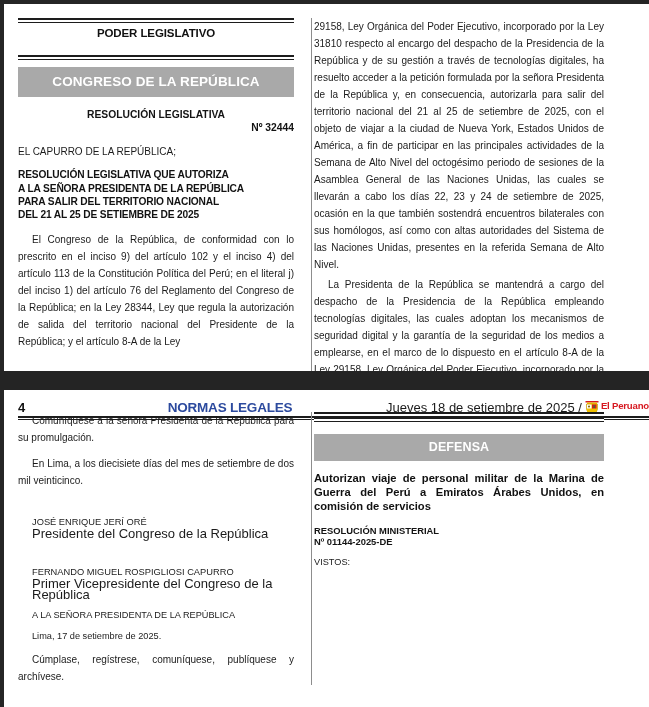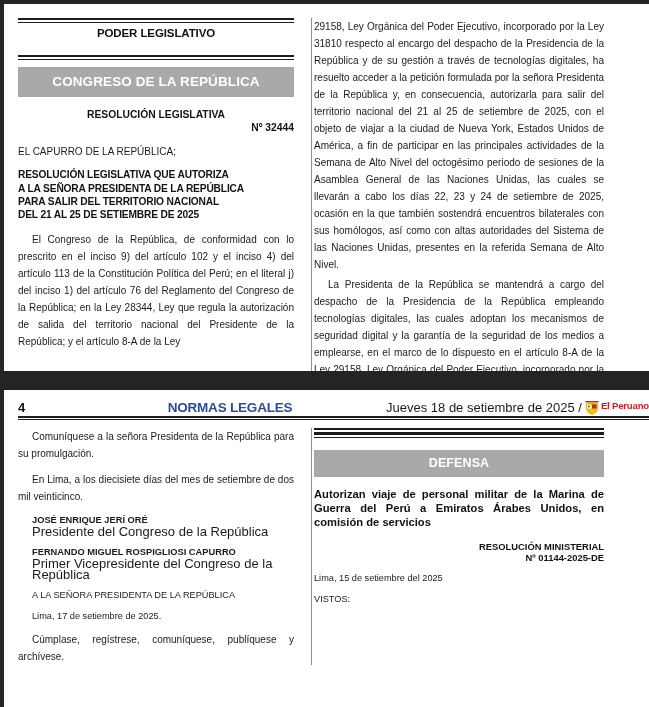--- a/index.html
+++ b/index.html
@@ -118,35 +118,34 @@
   .bold-lead {
     font-weight: bold;
     font-size: 11.2px;
     line-height: 14px;
     color: #111111;
     text-align: justify;
     margin-top: 10px;
   }
 
   .rm-head {
-    text-align: right;
+    text-align: left;
     font-weight: bold;
     font-size: 9.4px;
     line-height: 11px;
     color: #131313;
     margin-top: 12px;
   }
   .rm-head span { display: block; }
 
   .sig-name {
     font-size: 9.3px;
     line-height: 11px;
     color: #1b1b1b;
-    margin-top: 10px;
-    font-weight: bold;
+    margin-top: 28px;
   }
   .sig-role {
     font-size: 13px;
     line-height: 11px;
     color: #1b1b1b;
   }
   .plain-line {
     font-size: 9.2px;
     line-height: 11px;
     color: #1b1b1b;
@@ -283,21 +282,21 @@
             <circle cx="8" cy="13" r="2.2" fill="#8a6b1f"></circle>
             <rect x="17" y="11" width="3" height="5" fill="#2e7d32"></rect>
           </svg>
           <span class="peruano-name">El Peruano</span>
         </div>
       </div>
     </div>
     <div class="runhead-rule"></div>
     <div class="runhead-rule2"></div>
 
-    <div class="cols" style="left:14px; top:38px; width:600px;">
+    <div class="cols" style="left:14px; top:22px; width:600px;">
 
       <div class="col col-left">
         <p class="body indent nogap">Comuníquese a la señora Presidenta de la República para su promulgación.</p>
         <p class="body indent">En Lima, a los diecisiete días del mes de setiembre de dos mil veinticinco.</p>
 
         <div class="sig-name" style="padding-left:14px;">JOSÉ ENRIQUE JERÍ ORÉ</div>
         <div class="sig-role" style="padding-left:14px;">Presidente del Congreso de la República</div>
 
         <div class="sig-name" style="padding-left:14px;">FERNANDO MIGUEL ROSPIGLIOSI CAPURRO</div>
         <div class="sig-role" style="padding-left:14px;">Primer Vicepresidente del Congreso de la República</div>
@@ -328,20 +327,19 @@
 
         <div class="gray-banner small">DEFENSA</div>
 
         <div class="bold-lead">Autorizan viaje de personal militar de la Marina de Guerra del Perú a Emiratos Árabes Unidos, en comisión de servicios</div>
 
         <div class="rm-head">
           <span>RESOLUCIÓN MINISTERIAL</span>
           <span>Nº 01144-2025-DE</span>
         </div>
 
-        <div class="plain-line">Lima, 15 de setiembre del 2025</div>
 
         <div class="plain-line">VISTOS:</div>
       </div>
     </div>
   </div>
 
 </div>
 
 </body></html>

